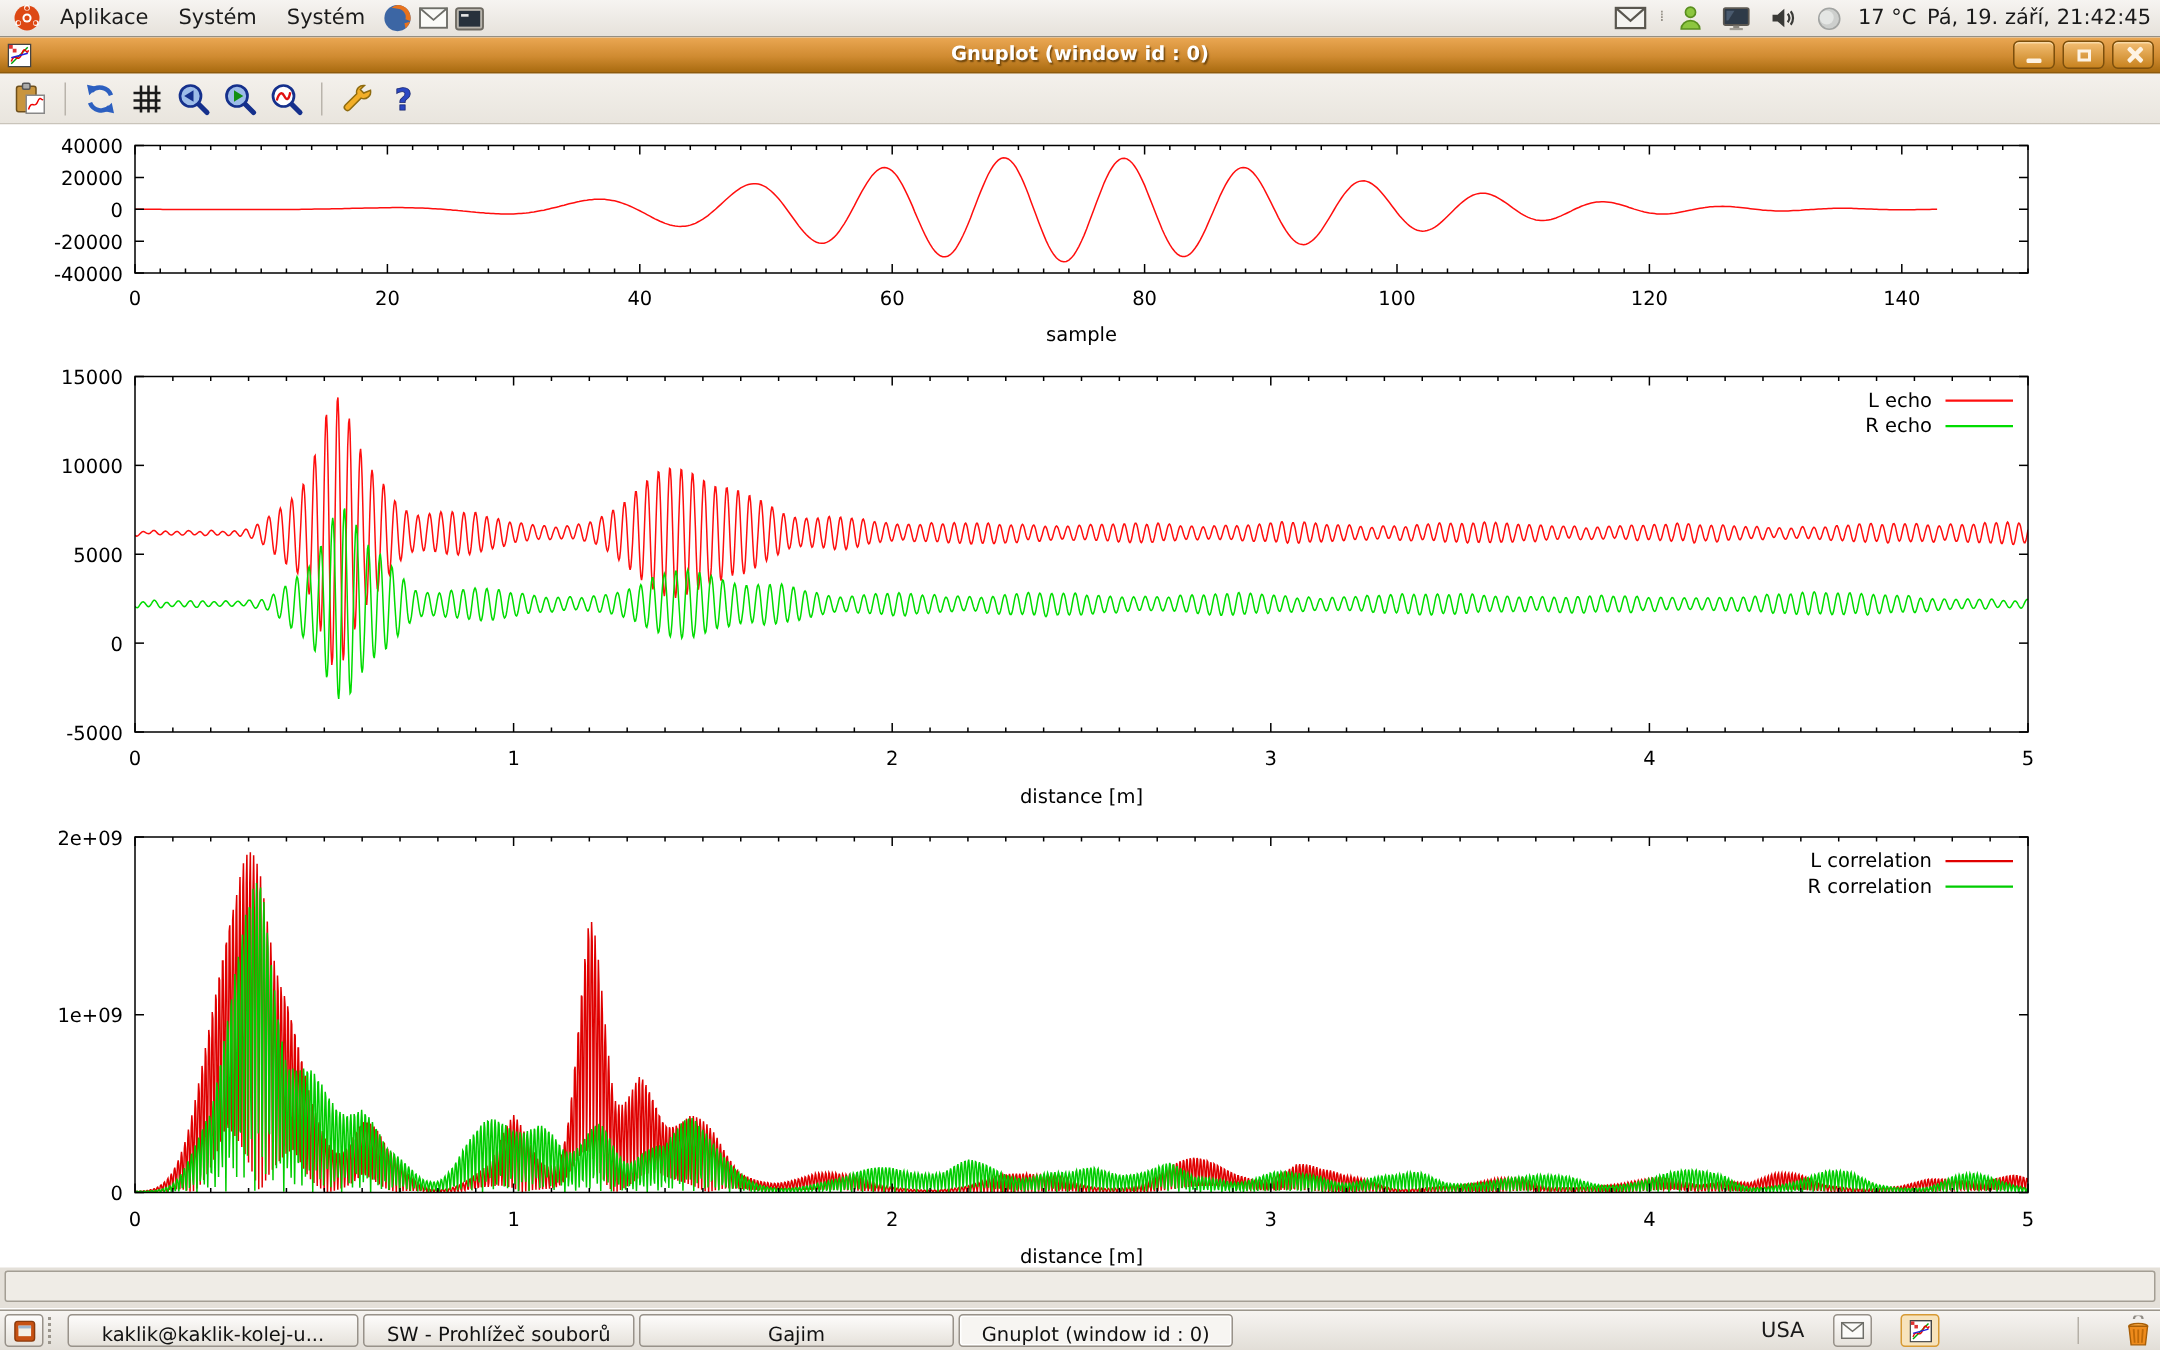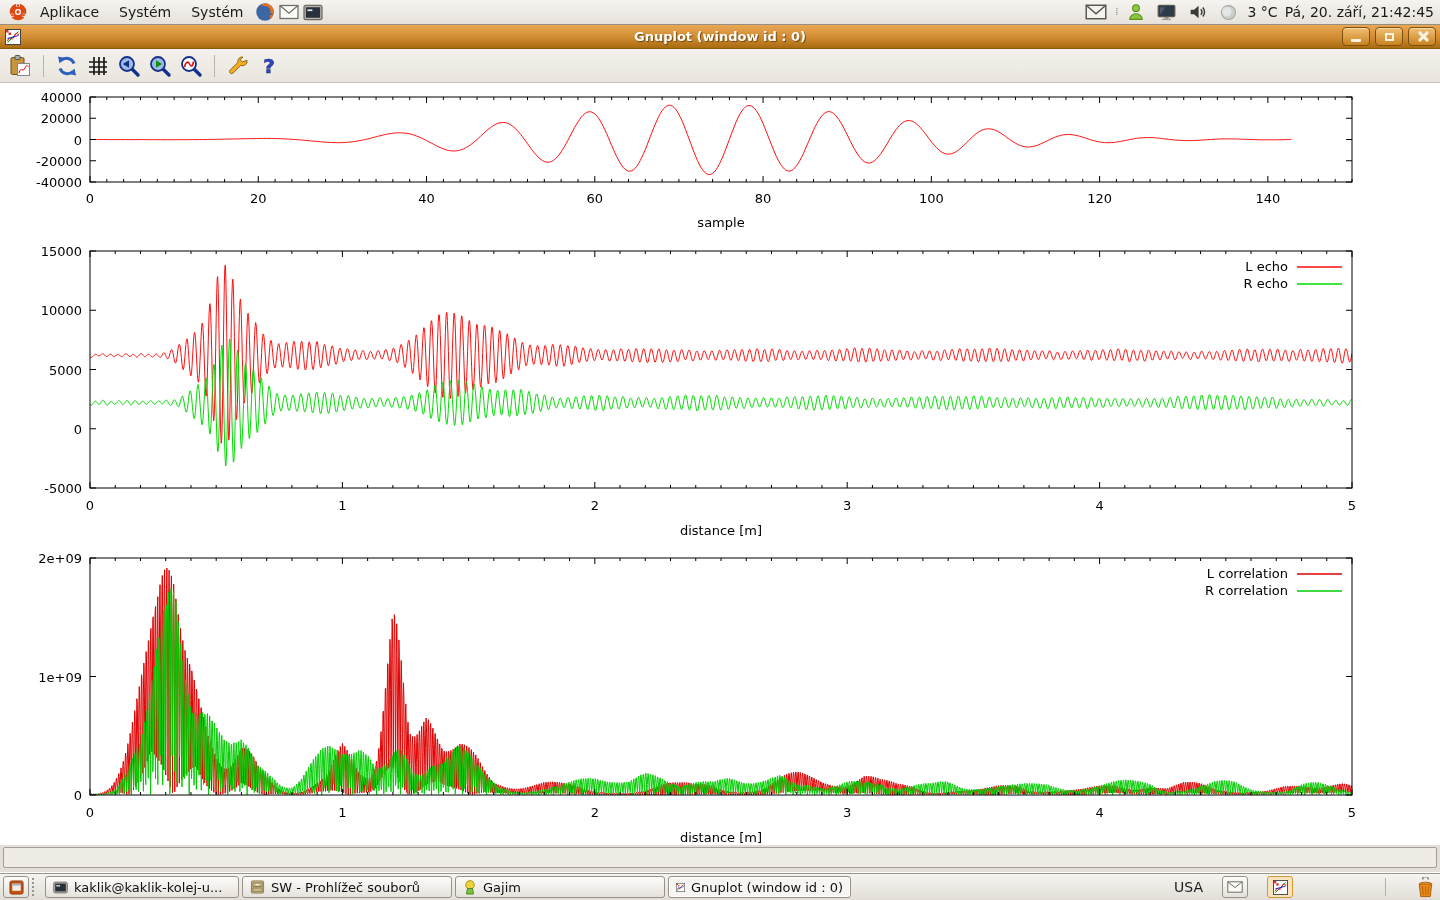--- a/index.html
+++ b/index.html
@@ -41,21 +41,21 @@
   .plot-area { height:762px; background:#fff; }
   .win-bottom { height:27px; background:#E4E0D9; padding:2px 3px; }
   .win-status { height:21px; background:#EFECE6; border:1px solid #A39E94; border-radius:2px; }
 
   
   .panel-bottom { position:absolute; bottom:0; left:0; width:1440px; height:27px;
     background:linear-gradient(#F6F4F1,#E2DED7); border-top:1px solid #9B968C;
     display:flex; align-items:center; padding:0 3px; }
   .task-btn { height:22px; border:1px solid #98928A; border-radius:3px;
     background:linear-gradient(#FDFCFB,#E6E2DB); display:flex; align-items:center; gap:6px;
-    padding:0 7px; margin-right:3px; font-size:13px; color:#111; overflow:hidden; white-space:nowrap; }
+    padding:0 7px; margin-right:3px; font-size:13px; color:#111; overflow:hidden; white-space:nowrap;flex-direction:column; }
   .task-btn.active { background:#F7F5F2; box-shadow:inset 0 0 0 1px #fff; }
   .small-btn { width:26px; height:22px; border:1px solid #98928A; border-radius:3px;
     background:linear-gradient(#FDFCFB,#E6E2DB); display:flex; align-items:center; justify-content:center; }
   .tray-hl { background:#F7E3BC; border-color:#D79A34; }
   .pb-handle { width:9px; height:18px; border-left:2px dotted #9a958c; margin:0 4px 0 3px; }
   .pb-sep { width:1px; height:18px; background:#B5B0A7; margin:0 8px; }
 </style>
 </head>
 <body>
 
@@ -124,22 +124,22 @@
         <path d="M1.5 5 H4.5 L8.5 1.5 V12.5 L4.5 9 H1.5 Z" fill="#3A3A37"></path>
         <path d="M10.5 4.5 a4 4 0 0 1 0 5 M12.3 3 a6.6 6.6 0 0 1 0 8" fill="none" stroke="#3A3A37" stroke-width="1.3"></path>
       </svg>
     </span>
     <span class="launcher">
       <svg width="17" height="17" viewBox="0 0 16 16">
         <circle cx="8" cy="8" r="6.6" fill="#CDCFCD" stroke="#A2A4A2"></circle>
         <circle cx="6.4" cy="7.2" r="4.4" fill="#E4E6E4"></circle>
       </svg>
     </span>
-    <span class="panel-text">3 °C</span>
-    <span class="panel-text">Pá, 20. září, 21:42:45</span>
+    <span class="panel-text">17 °C</span>
+    <span class="panel-text">Pá, 19. září, 21:42:45</span>
   </div>
 </div>
 
 <div class="window">
   <div class="titlebar">
     <span class="title-icon">
       <svg width="16" height="16" viewBox="0 0 16 16">
         <rect x="0.5" y="0.5" width="15" height="15" fill="#fff" stroke="#444"></rect>
         <rect x="1" y="1" width="2.5" height="2.5" fill="#d33"></rect>
           <rect x="3.5" y="3.5" width="2.5" height="2.5" fill="#d33"></rect>
@@ -684,21 +684,21 @@
 
   <span class="task-btn" style="width:194px">
     <svg width="15" height="13" viewBox="0 0 16 13">
       <rect x="0.8" y="0.8" width="14.4" height="11.4" rx="1.5" fill="#B9B5AD" stroke="#6e6a62"></rect>
       <rect x="2.3" y="2.3" width="11.4" height="8.4" fill="#27313C"></rect>
       <rect x="3.5" y="4" width="4" height="1.4" fill="#E6E6E6"></rect>
     </svg>
     <span>kaklik@kaklik-kolej-u...</span>
   </span>
 
-  <span class="task-btn" style="width:210px">
+  <span class="task-btn" style="width:181px">
     <svg width="15" height="14" viewBox="0 0 16 15">
       <rect x="1.5" y="1" width="13" height="13" rx="1" fill="#D9C89E" stroke="#8a7a50"></rect>
       <rect x="3" y="3" width="10" height="4" fill="#CBB886" stroke="#8a7a50"></rect>
       <rect x="3" y="8.5" width="10" height="4" fill="#CBB886" stroke="#8a7a50"></rect>
       <rect x="6.5" y="4.2" width="3" height="1.4" fill="#F4F1E8"></rect>
     </svg>
     <span>SW - Prohlížeč souborů</span>
   </span>
 
   <span class="task-btn" style="width:210px">

